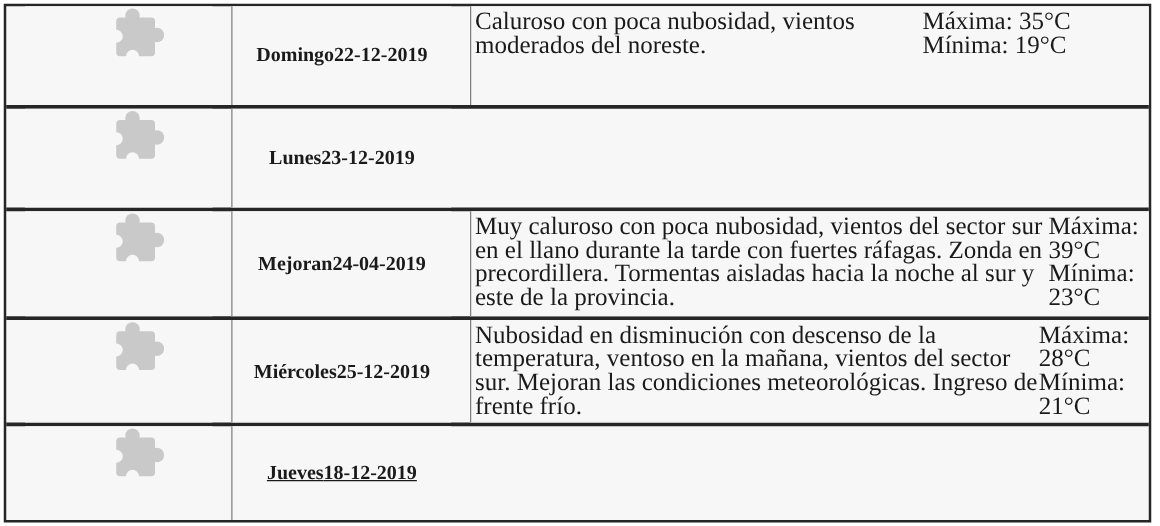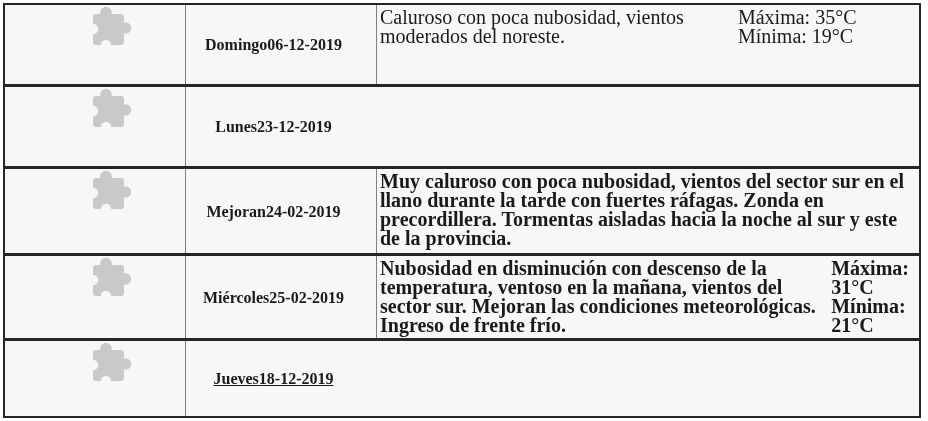--- a/index.html
+++ b/index.html
@@ -29,22 +29,22 @@
   }
   .row {
     display: grid;
     grid-template-columns: 165px 191px auto;
   }
   .row + .row {
     border-top: 3px solid var(--border-dark);
   }
   .row:nth-child(1) .cell { min-height: 79px; }
   .row:nth-child(2) .cell { min-height: 79px; }
-  .row:nth-child(3) .cell { min-height: 84px; font-weight: bold; }
-  .row:nth-child(4) .cell { min-height: 75px; font-weight: bold; }
+  .row:nth-child(3) .cell { min-height: 84px; }
+  .row:nth-child(4) .cell { min-height: 75px; }
   .row:nth-child(5) .cell { min-height: 75px; text-decoration: underline; }
   .cell {
     background: var(--cell-bg);
     display: flex;
     justify-content: center;
     margin-left: 15px;
   }
   .cell + .cell {
     border-left: 1px solid var(--line-gray);
   }
@@ -79,21 +79,21 @@
         <svg width="46" height="44" viewBox="0 0 46 44">
           <rect x="7" y="9" width="31" height="31" rx="3" class="pz-fill"></rect>
           <circle cx="20" cy="7.5" r="5.8" class="pz-fill"></circle>
           <circle cx="39.5" cy="23" r="5.8" class="pz-fill"></circle>
           <circle cx="7" cy="24" r="5.2" class="pz-bg"></circle>
           <circle cx="20" cy="40" r="5.2" class="pz-bg"></circle>
         </svg>
       </div>
       <div class="cell day-cell">
         <div>Domingo</div>
-        <div>06-12-2019</div>
+        <div>22-12-2019</div>
       </div>
       <div class="cell desc-cell">
         <div>Caluroso con poca nubosidad, vientos moderados del noreste.</div>
         <div>Máxima: 35°C Mínima: 19°C</div>
       </div>
     </div>
 
     <div class="row">
       <div class="cell icon-cell">
         <svg width="46" height="44" viewBox="0 0 46 44">
@@ -115,44 +115,45 @@
         <svg width="46" height="44" viewBox="0 0 46 44">
           <rect x="7" y="9" width="31" height="31" rx="3" class="pz-fill"></rect>
           <circle cx="20" cy="7.5" r="5.8" class="pz-fill"></circle>
           <circle cx="39.5" cy="23" r="5.8" class="pz-fill"></circle>
           <circle cx="7" cy="24" r="5.2" class="pz-bg"></circle>
           <circle cx="20" cy="40" r="5.2" class="pz-bg"></circle>
         </svg>
       </div>
       <div class="cell day-cell">
         <div>Mejoran</div>
-        <div>24-02-2019</div>
+        <div>24-04-2019</div>
       </div>
       <div class="cell desc-cell">
         <div>Muy caluroso con poca nubosidad, vientos del sector sur en el llano durante la tarde con fuertes ráfagas. Zonda en precordillera. Tormentas aisladas hacia la noche al sur y este de la provincia.</div>
+        <div>Máxima: 39°C Mínima: 23°C</div>
       </div>
     </div>
 
     <div class="row">
       <div class="cell icon-cell">
         <svg width="46" height="44" viewBox="0 0 46 44">
           <rect x="7" y="9" width="31" height="31" rx="3" class="pz-fill"></rect>
           <circle cx="20" cy="7.5" r="5.8" class="pz-fill"></circle>
           <circle cx="39.5" cy="23" r="5.8" class="pz-fill"></circle>
           <circle cx="7" cy="24" r="5.2" class="pz-bg"></circle>
           <circle cx="20" cy="40" r="5.2" class="pz-bg"></circle>
         </svg>
       </div>
       <div class="cell day-cell">
         <div>Miércoles</div>
-        <div>25-02-2019</div>
+        <div>25-12-2019</div>
       </div>
       <div class="cell desc-cell">
         <div>Nubosidad en disminución con descenso de la temperatura, ventoso en la mañana, vientos del sector sur. Mejoran las condiciones meteorológicas. Ingreso de frente frío.</div>
-        <div>Máxima: 31°C Mínima: 21°C</div>
+        <div>Máxima: 28°C Mínima: 21°C</div>
       </div>
     </div>
 
     <div class="row">
       <div class="cell icon-cell">
         <svg width="46" height="44" viewBox="0 0 46 44">
           <rect x="7" y="9" width="31" height="31" rx="3" class="pz-fill"></rect>
           <circle cx="20" cy="7.5" r="5.8" class="pz-fill"></circle>
           <circle cx="39.5" cy="23" r="5.8" class="pz-fill"></circle>
           <circle cx="7" cy="24" r="5.2" class="pz-bg"></circle>

